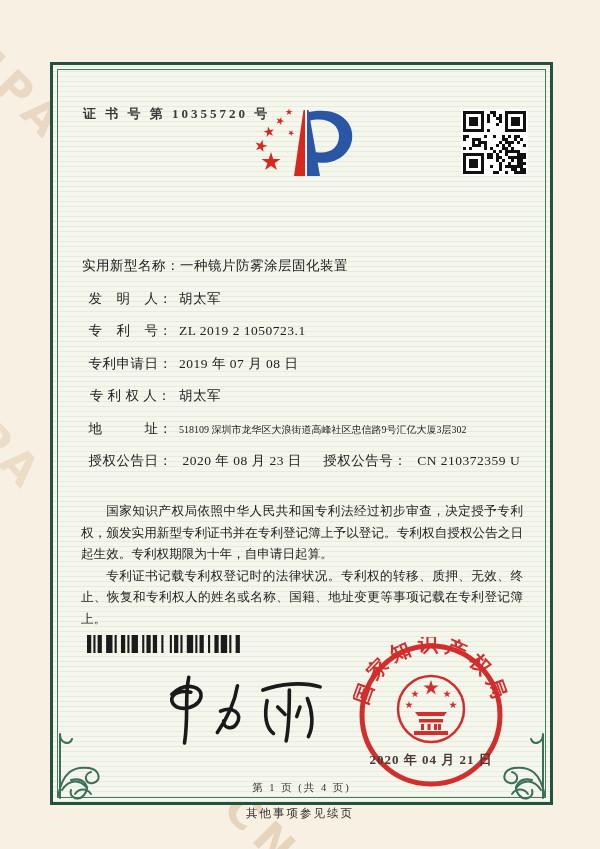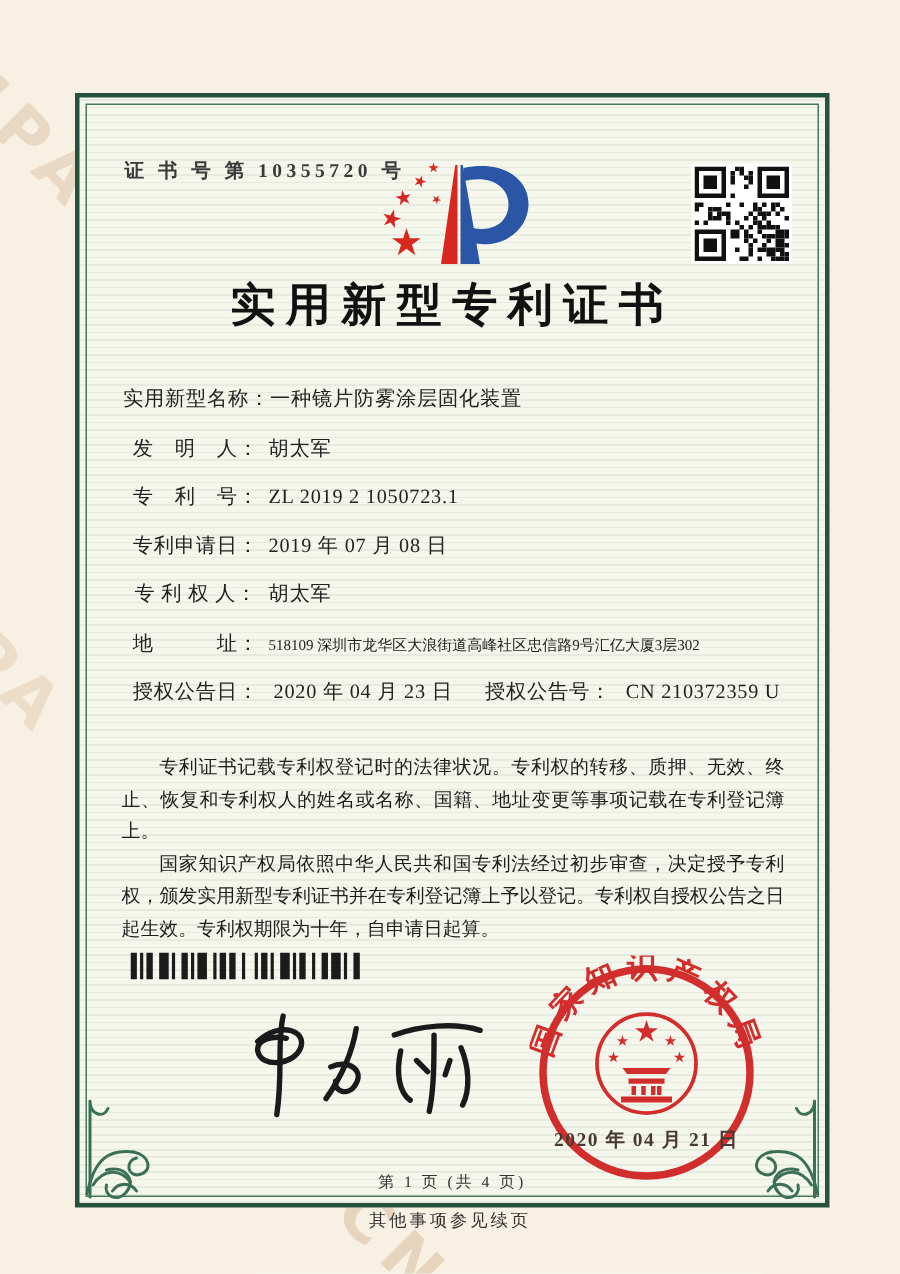--- a/index.html
+++ b/index.html
@@ -236,21 +236,20 @@
       <path d="M0,-1L0.224,-0.309L0.951,-0.309L0.363,0.118L0.588,0.809L0,0.382L-0.588,0.809L-0.363,0.118L-0.951,-0.309L-0.224,-0.309Z" transform="translate(18,27) scale(5.5) rotate(-10)"></path>
       <path d="M0,-1L0.224,-0.309L0.951,-0.309L0.363,0.118L0.588,0.809L0,0.382L-0.588,0.809L-0.363,0.118L-0.951,-0.309L-0.224,-0.309Z" transform="translate(29,16) scale(4.3) rotate(20)"></path>
       <path d="M0,-1L0.224,-0.309L0.951,-0.309L0.363,0.118L0.588,0.809L0,0.382L-0.588,0.809L-0.363,0.118L-0.951,-0.309L-0.224,-0.309Z" transform="translate(38,7) scale(3.6)"></path>
       <path d="M0,-1L0.224,-0.309L0.951,-0.309L0.363,0.118L0.588,0.809L0,0.382L-0.588,0.809L-0.363,0.118L-0.951,-0.309L-0.224,-0.309Z" transform="translate(40,28) scale(3.2) rotate(30)"></path>
     </g>
     <path fill="#d7281f" d="M52.5,5 L54,5 L54,71 L43,71 Z"></path>
     <path fill="#2b56a5" d="M56,5 L57.5,5 L69,71 L56,71 Z"></path>
     <path fill="#2b56a5" d="M58,7 C86,1 104,16 101,35 C98,53 78,62 61,56 L57.5,45 C76,52 88,44 88,31 C88,19 75,11 57.5,16 Z"></path>
   </svg>
 
-  <div class="title">实用新型专利证书</div>
 
   <div class="fields">
     <div class="frow">
       <span class="lab">实用新型名称：</span>
       <span class="val">一种镜片防雾涂层固化装置</span>
     </div>
     <div class="frow">
       <span class="lab">发　明　人：</span>
       <span class="val">胡太军</span>
     </div>
@@ -266,32 +265,32 @@
       <span class="lab">专 利 权 人：</span>
       <span class="val">胡太军</span>
     </div>
     <div class="frow addr">
       <span class="lab">地　　　址：</span>
       <span class="val">518109 深圳市龙华区大浪街道高峰社区忠信路9号汇亿大厦3层302</span>
     </div>
     <div class="frow split">
       <span class="pair1">
         <span class="lab">授权公告日：</span>
-        <span class="val">2020 年 04 月 23 日</span>
+        <span class="val">2020 年 08 月 23 日</span>
       </span>
       <span class="pair2">
         <span class="lab">授权公告号：</span>
         <span class="val">CN 210372359 U</span>
       </span>
     </div>
   </div>
 
   <div class="notice">
+    <p>国家知识产权局依照中华人民共和国专利法经过初步审查，决定授予专利权，颁发实用新型专利证书并在专利登记簿上予以登记。专利权自授权公告之日起生效。专利权期限为十年，自申请日起算。</p>
     <p>专利证书记载专利权登记时的法律状况。专利权的转移、质押、无效、终止、恢复和专利权人的姓名或名称、国籍、地址变更等事项记载在专利登记簿上。</p>
-    <p>国家知识产权局依照中华人民共和国专利法经过初步审查，决定授予专利权，颁发实用新型专利证书并在专利登记簿上予以登记。专利权自授权公告之日起生效。专利权期限为十年，自申请日起算。</p>
   </div>
 
   <svg class="barcode" preserveAspectRatio="none" viewBox="0 0 73 18">
       <rect x="0" y="0" width="2" height="18" fill="#1b1b1b"></rect>
       <rect x="3" y="0" width="1" height="18" fill="#1b1b1b"></rect>
       <rect x="5" y="0" width="2" height="18" fill="#1b1b1b"></rect>
       <rect x="9" y="0" width="3" height="18" fill="#1b1b1b"></rect>
       <rect x="13" y="0" width="1" height="18" fill="#1b1b1b"></rect>
       <rect x="16" y="0" width="2" height="18" fill="#1b1b1b"></rect>
       <rect x="19" y="0" width="1" height="18" fill="#1b1b1b"></rect>

